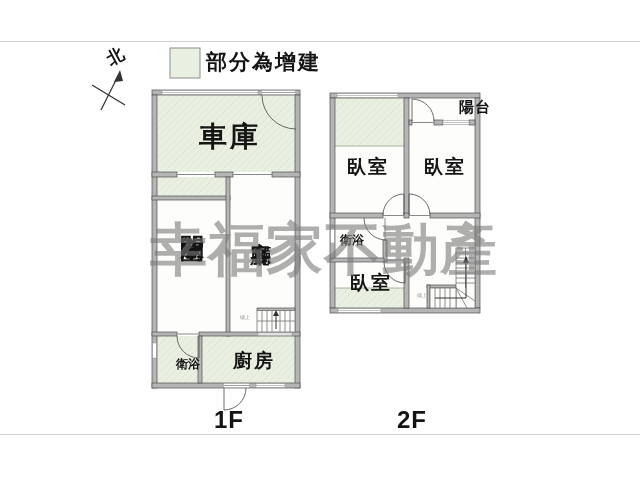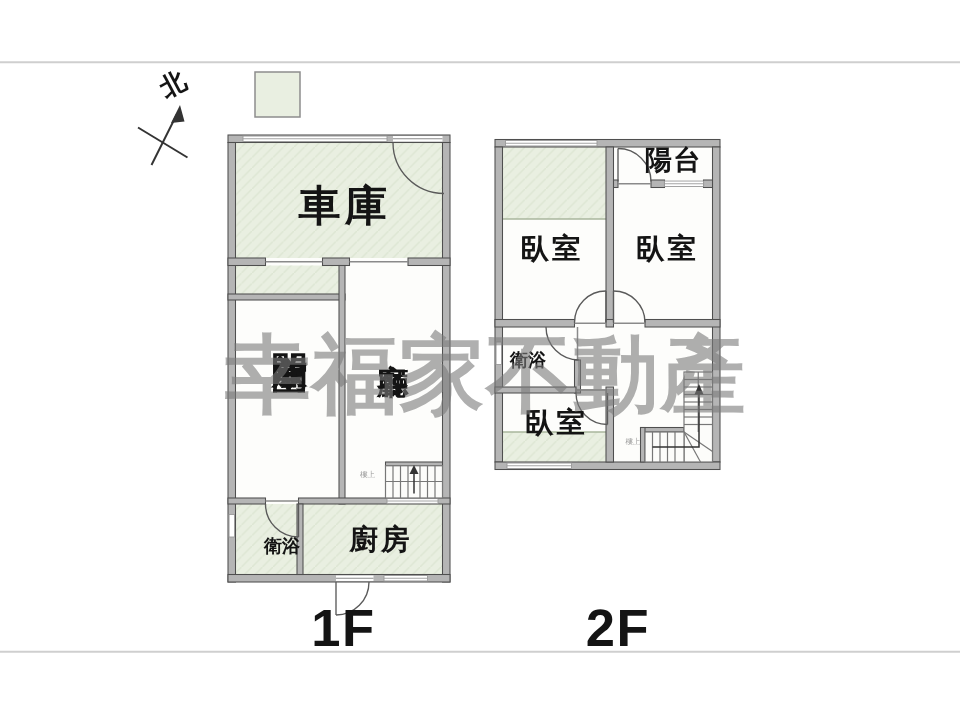--- a/index.html
+++ b/index.html
@@ -6,21 +6,21 @@
   #stage{position:relative;width:640px;height:480px;background:#ffffff;overflow:hidden;
          font-family:"Liberation Sans", sans-serif;}
   #plan-svg{position:absolute;left:0;top:0;z-index:1;}
   .lbl{position:absolute;z-index:2;color:#141414;font-weight:700;white-space:nowrap;line-height:1.04;}
   .c{transform:translate(-50%,-50%);}
   .vert{writing-mode:vertical-rl;text-orientation:upright;letter-spacing:1px;}
   .tiny{font-size:5px;color:#9a9a9a;font-weight:400;letter-spacing:0;}
   #watermark{position:absolute;z-index:3;left:150px;top:212px;font-size:57px;font-weight:700;
              color:rgba(122,122,122,0.60);letter-spacing:1px;white-space:nowrap;}
   #north-label{transform:rotate(-28deg);}
-  .floor-tag{font-weight:600;font-size:35px;letter-spacing:1px;}
+  .floor-tag{font-weight:600;font-size:24px;letter-spacing:1px;}
 </style>
 </head>
 <body>
 
 <div id="stage">
 
 <svg id="plan-svg" width="640" height="480" viewBox="0 0 640 480">
   <defs>
     <pattern id="hatch" width="7" height="7" patternUnits="userSpaceOnUse">
       <path d="M0 7 L7 0" stroke="#dde6d3" stroke-width="1"></path>
@@ -184,32 +184,33 @@
       <line x1="445" y1="288" x2="445" y2="308"></line>
           <line x1="450" y1="288" x2="450" y2="308"></line>
       <polyline points="435,298 466,298 466,260" stroke="#333" stroke-width="1"></polyline>
       <polygon points="463,263 466,256 469,263" fill="#333" stroke="none"></polygon>
     </g>
   </g>
 </svg>
 
   <div class="lbl" id="north-label" style="left:107px;top:48px;font-size:17px;">北</div>
 
+  <div class="lbl" style="left:206px;top:51px;font-size:21px;letter-spacing:2px;">部分為增建</div>
 
   <div class="lbl c" style="left:230px;top:137px;font-size:28px;letter-spacing:3px;">車庫</div>
   <div class="lbl vert" style="left:179px;top:216px;font-size:24px;">開放空間</div>
   <div class="lbl vert" style="left:250px;top:225px;font-size:21px;">客廳</div>
   <div class="lbl c" style="left:188px;top:364px;font-size:12px;">衛浴</div>
   <div class="lbl c" style="left:254px;top:361px;font-size:19px;letter-spacing:2px;text-align:right;">廚房</div>
   <div class="lbl tiny" style="left:240px;top:315px;">樓上</div>
   <div class="lbl c floor-tag" style="left:229px;top:420px;">1F</div>
 
   <div class="lbl c" style="left:368px;top:167px;font-size:19px;letter-spacing:2px;">臥室</div>
   <div class="lbl c" style="left:445px;top:167px;font-size:19px;letter-spacing:2px;">臥室</div>
-  <div class="lbl c" style="left:449px;top:107px;font-size:18px;letter-spacing:1px;">陽台</div>
+  <div class="lbl c" style="left:475px;top:107px;font-size:15px;letter-spacing:1px;">陽台</div>
   <div class="lbl c" style="left:352px;top:240px;font-size:12px;">衛浴</div>
   <div class="lbl c" style="left:371px;top:283px;font-size:19px;letter-spacing:2px;">臥室</div>
   <div class="lbl tiny" style="left:417px;top:293px;">樓上</div>
   <div class="lbl c floor-tag" style="left:412px;top:420px;">2F</div>
 
   <div id="watermark">幸福家不動產</div>
 
 </div>
 
 </body></html>

